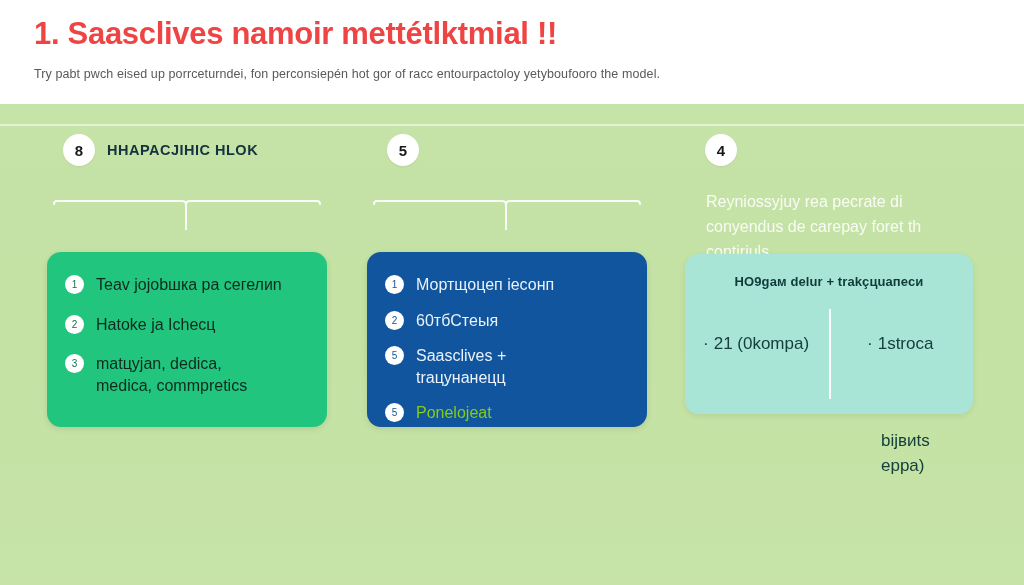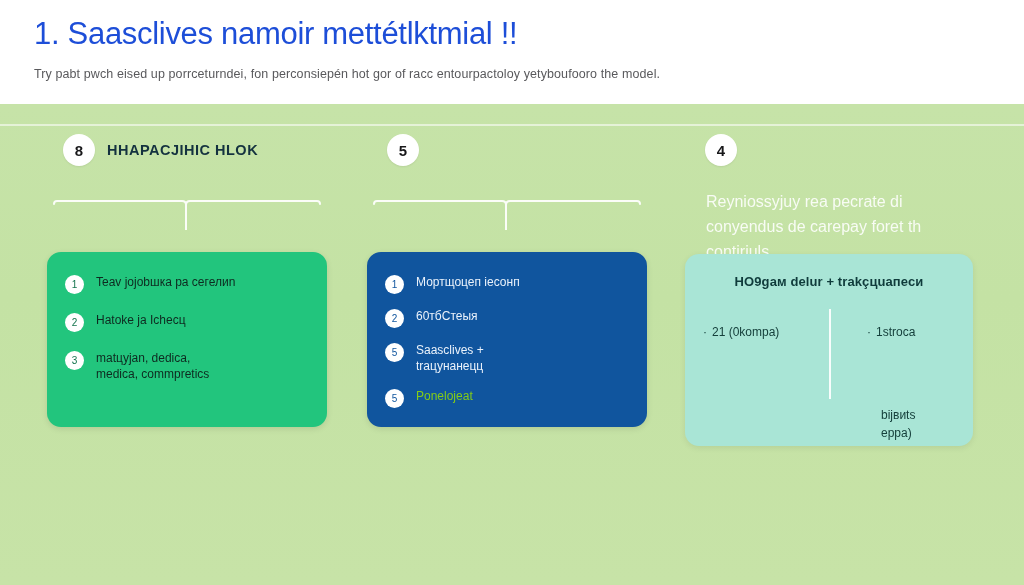--- a/index.html
+++ b/index.html
@@ -30,22 +30,22 @@
     left: 0;
     top: 0;
     width: 1024px;
     height: 104px;
     background: #ffffff;
     padding: 16px 34px 0 34px;
   }
 
   #slide-title {
     font-size: 31px;
-    font-weight: normal;
-    color: #1d4ed8;
+    font-weight: bold;
+    color: #ef4444;
     letter-spacing: -0.3px;
     line-height: 1.15;
     white-space: nowrap;
   }
 
   #slide-subtitle {
     margin-top: 14px;
     font-size: 12.5px;
     color: #59595c;
     line-height: 1.3;
@@ -145,21 +145,21 @@
     height: 175px;
     background: #10559e;
     box-shadow: 0 2px 6px rgba(0,0,0,0.10);
     padding: 22px 18px 0 18px;
   }
 
   #card-mint {
     left: 685px;
     top: 254px;
     width: 288px;
-    height: 192px;
+    height: 160px;
     background: #a9e5d6;
     box-shadow: 0 2px 6px rgba(0,0,0,0.08);
     padding: 20px 18px 0 18px;
   }
 
   
   .bullet-row {
     display: flex;
     align-items: flex-start;
     gap: 12px;
@@ -178,21 +178,21 @@
     justify-content: center;
     font-size: 10px;
     flex: 0 0 auto;
     margin-top: 1px;
   }
 
   .num-badge.on-green { color: #12734c; }
   .num-badge.on-blue  { color: #10559e; }
 
   .row-text {
-    font-size: 12px;
+    font-size: 16px;
     line-height: 1.35;
     white-space: pre-line;
   }
 
   .row-text.on-green { color: #0e2a20; }
   .row-text.on-blue  { color: #eaf2fb; }
 
   .row-text.linked {
     color: #84cc16;
     text-underline-offset: 4px;
@@ -228,21 +228,21 @@
   #mint-divider {
     position: absolute;
     left: 50%;
     top: 2px;
     width: 2px;
     height: 90px;
     background: rgba(255,255,255,0.92);
   }
 
   .mint-item {
-    font-size: 12px;
+    font-size: 17px;
     color: #16403c;
     line-height: 1.45;
     margin-bottom: 8px;
     white-space: pre-line;
   }
 
   .mint-item .dot { margin-right: 5px; }
 
   .mint-item.sub {
     padding-left: 14px;

